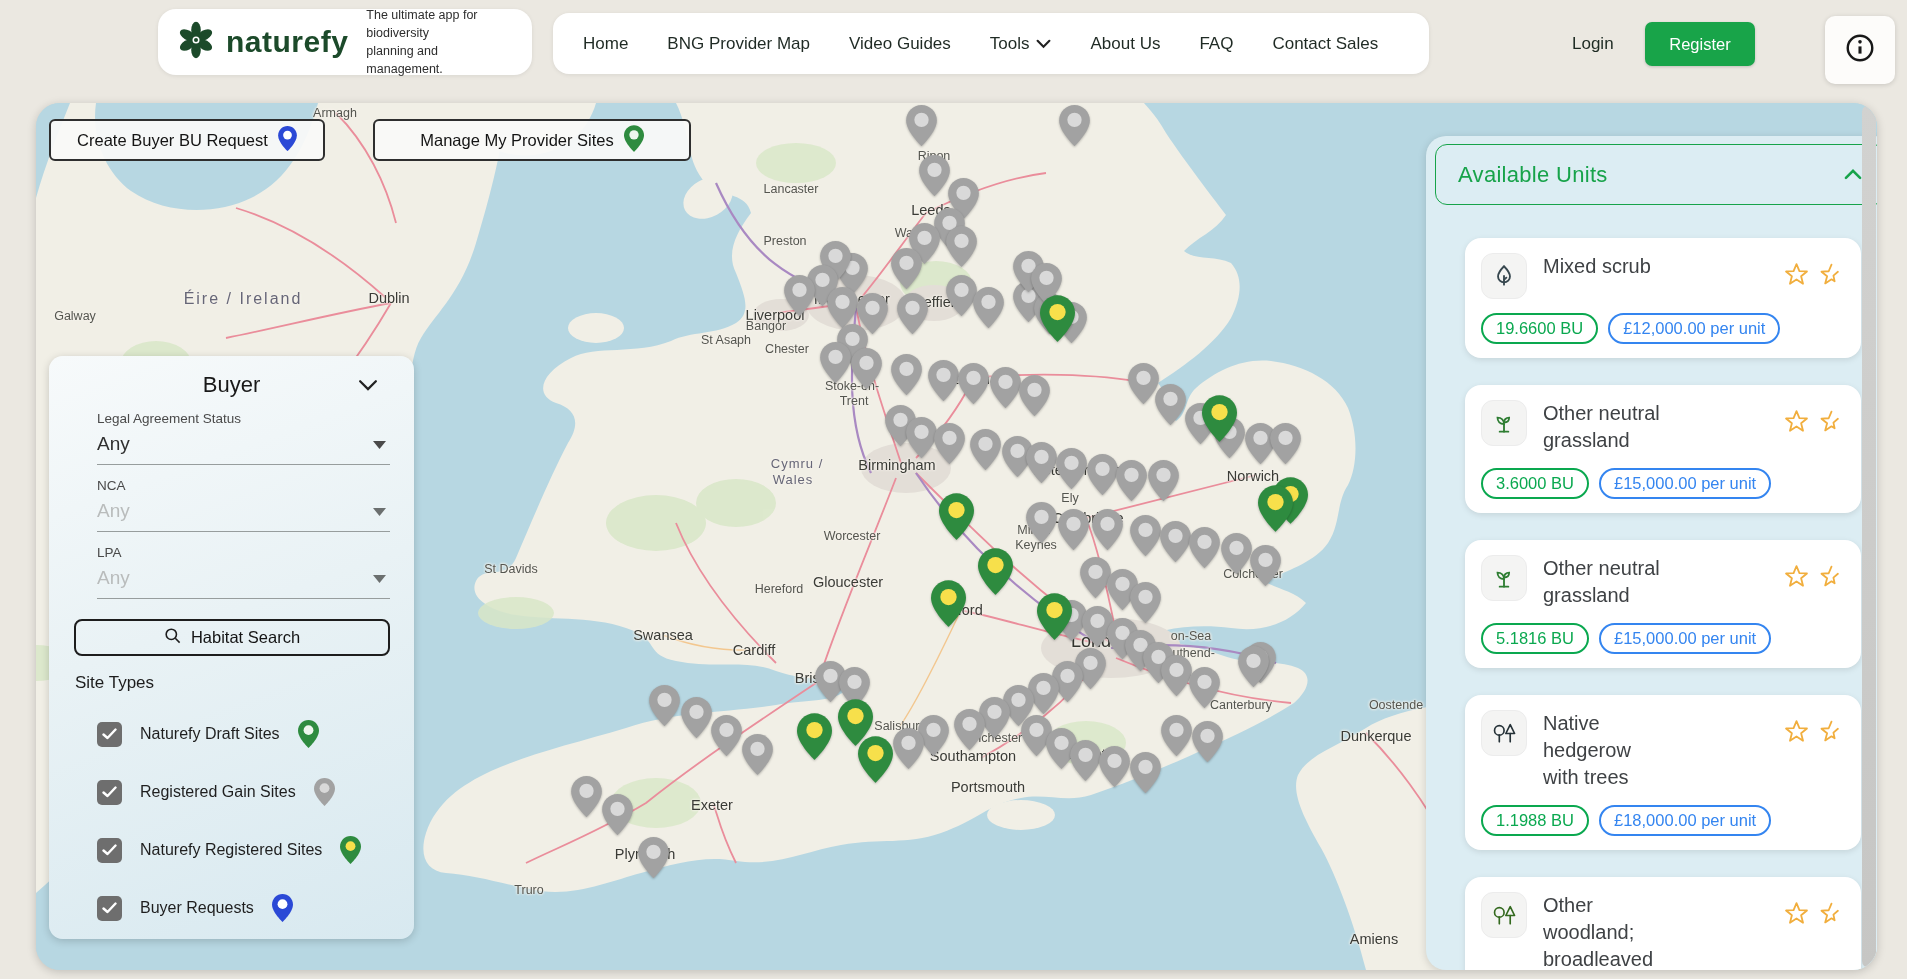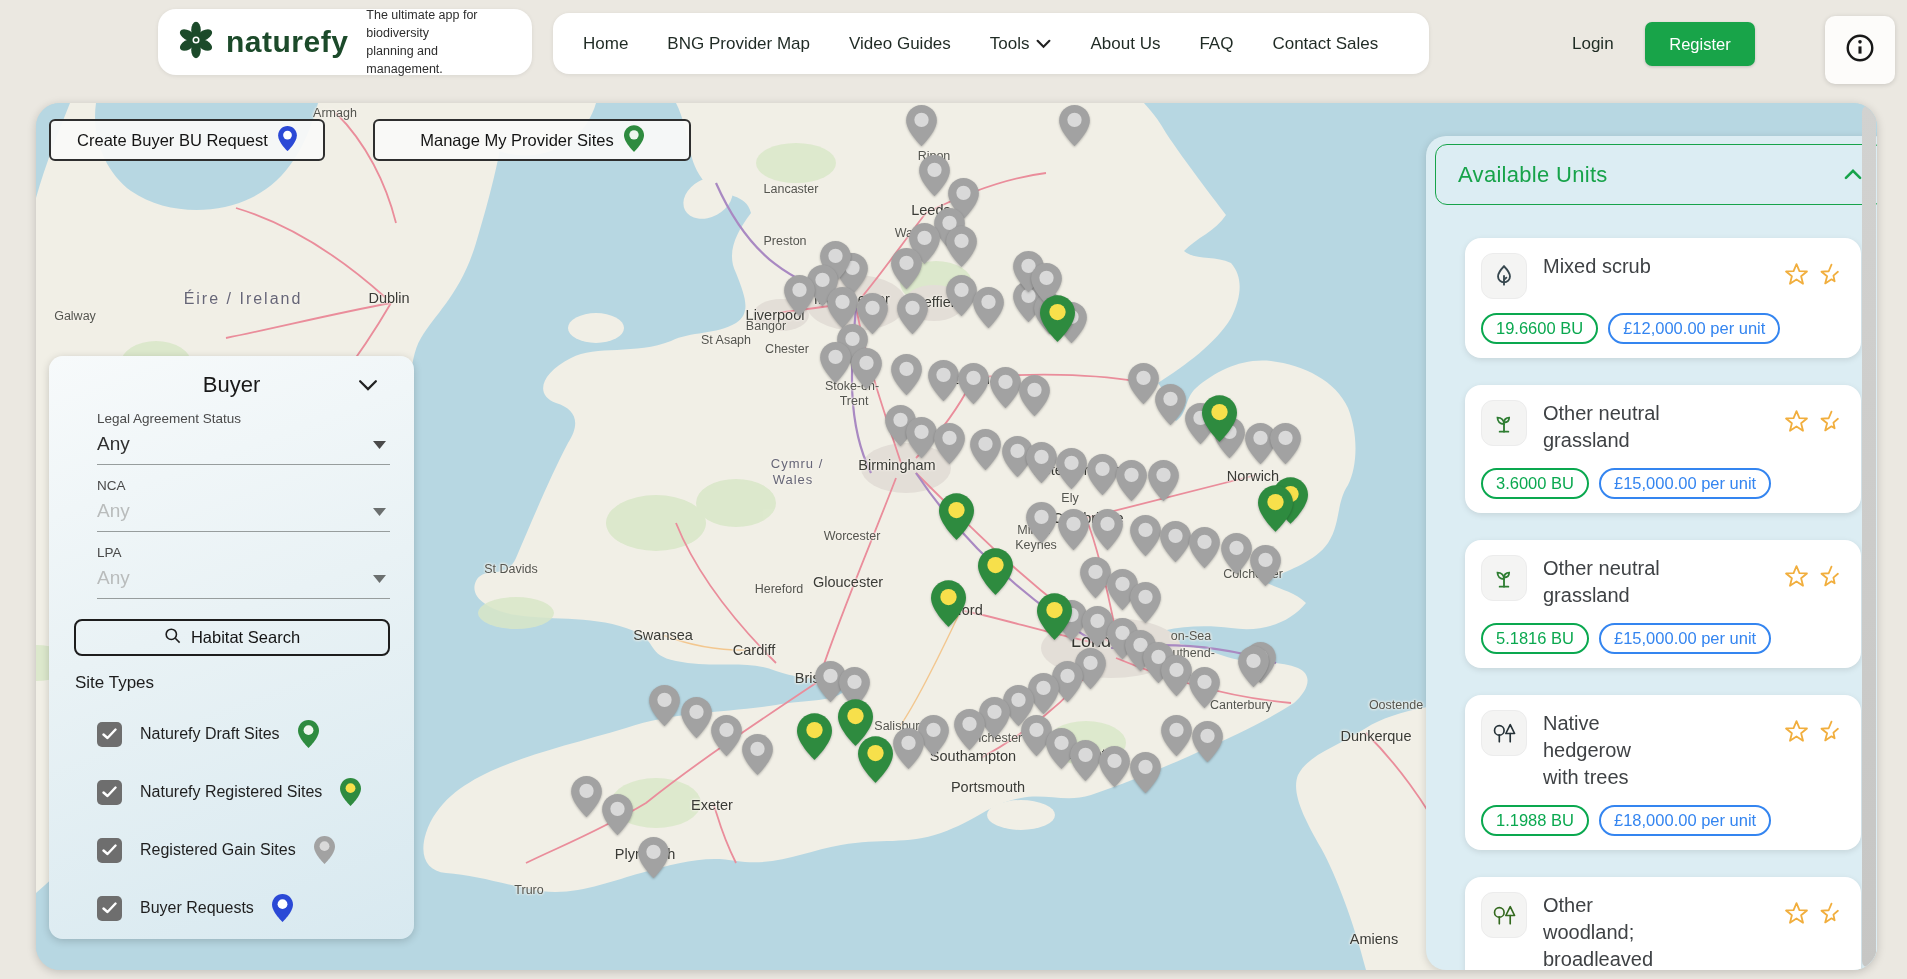--- a/index.html
+++ b/index.html
@@ -780,39 +780,39 @@
               <circle cx="12" cy="11.6" r="5.6" fill="#eef6ee"></circle>
             </svg>
           </span>
         </div>
         <div class="site-row">
           <span class="checkbox">
             <svg width="15" height="12" viewBox="0 0 15 12" fill="none" stroke="#fff" stroke-width="2.4" stroke-linecap="round" stroke-linejoin="round">
               <path d="M1.5 6.5L5.5 10 13.5 1.5"></path>
             </svg>
           </span>
-          <span class="lbl">Naturefy Registered Sites</span>
+          <span class="lbl">Registered Gain Sites</span>
           <span style="display: flex;">
             <svg width="21" height="28" viewBox="0 0 24 32">
-              <path d="M12 0C5.4 0 0 5.4 0 12c0 8.8 12 20 12 20s12-11.2 12-20C24 5.4 18.6 0 12 0z" fill="#2e8b3f"></path>
-              <circle cx="12" cy="11.6" r="5.6" fill="#f7e04b"></circle>
+              <path d="M12 0C5.4 0 0 5.4 0 12c0 8.8 12 20 12 20s12-11.2 12-20C24 5.4 18.6 0 12 0z" fill="#a2a2a2"></path>
+              <circle cx="12" cy="11.6" r="5.6" fill="#d9d9d9"></circle>
             </svg>
           </span>
         </div>
         <div class="site-row">
           <span class="checkbox">
             <svg width="15" height="12" viewBox="0 0 15 12" fill="none" stroke="#fff" stroke-width="2.4" stroke-linecap="round" stroke-linejoin="round">
               <path d="M1.5 6.5L5.5 10 13.5 1.5"></path>
             </svg>
           </span>
-          <span class="lbl">Registered Gain Sites</span>
+          <span class="lbl">Naturefy Registered Sites</span>
           <span style="display: flex;">
             <svg width="21" height="28" viewBox="0 0 24 32">
-              <path d="M12 0C5.4 0 0 5.4 0 12c0 8.8 12 20 12 20s12-11.2 12-20C24 5.4 18.6 0 12 0z" fill="#a2a2a2"></path>
-              <circle cx="12" cy="11.6" r="5.6" fill="#d9d9d9"></circle>
+              <path d="M12 0C5.4 0 0 5.4 0 12c0 8.8 12 20 12 20s12-11.2 12-20C24 5.4 18.6 0 12 0z" fill="#2e8b3f"></path>
+              <circle cx="12" cy="11.6" r="5.6" fill="#f7e04b"></circle>
             </svg>
           </span>
         </div>
         <div class="site-row">
           <span class="checkbox">
             <svg width="15" height="12" viewBox="0 0 15 12" fill="none" stroke="#fff" stroke-width="2.4" stroke-linecap="round" stroke-linejoin="round">
               <path d="M1.5 6.5L5.5 10 13.5 1.5"></path>
             </svg>
           </span>
           <span class="lbl">Buyer Requests</span>

